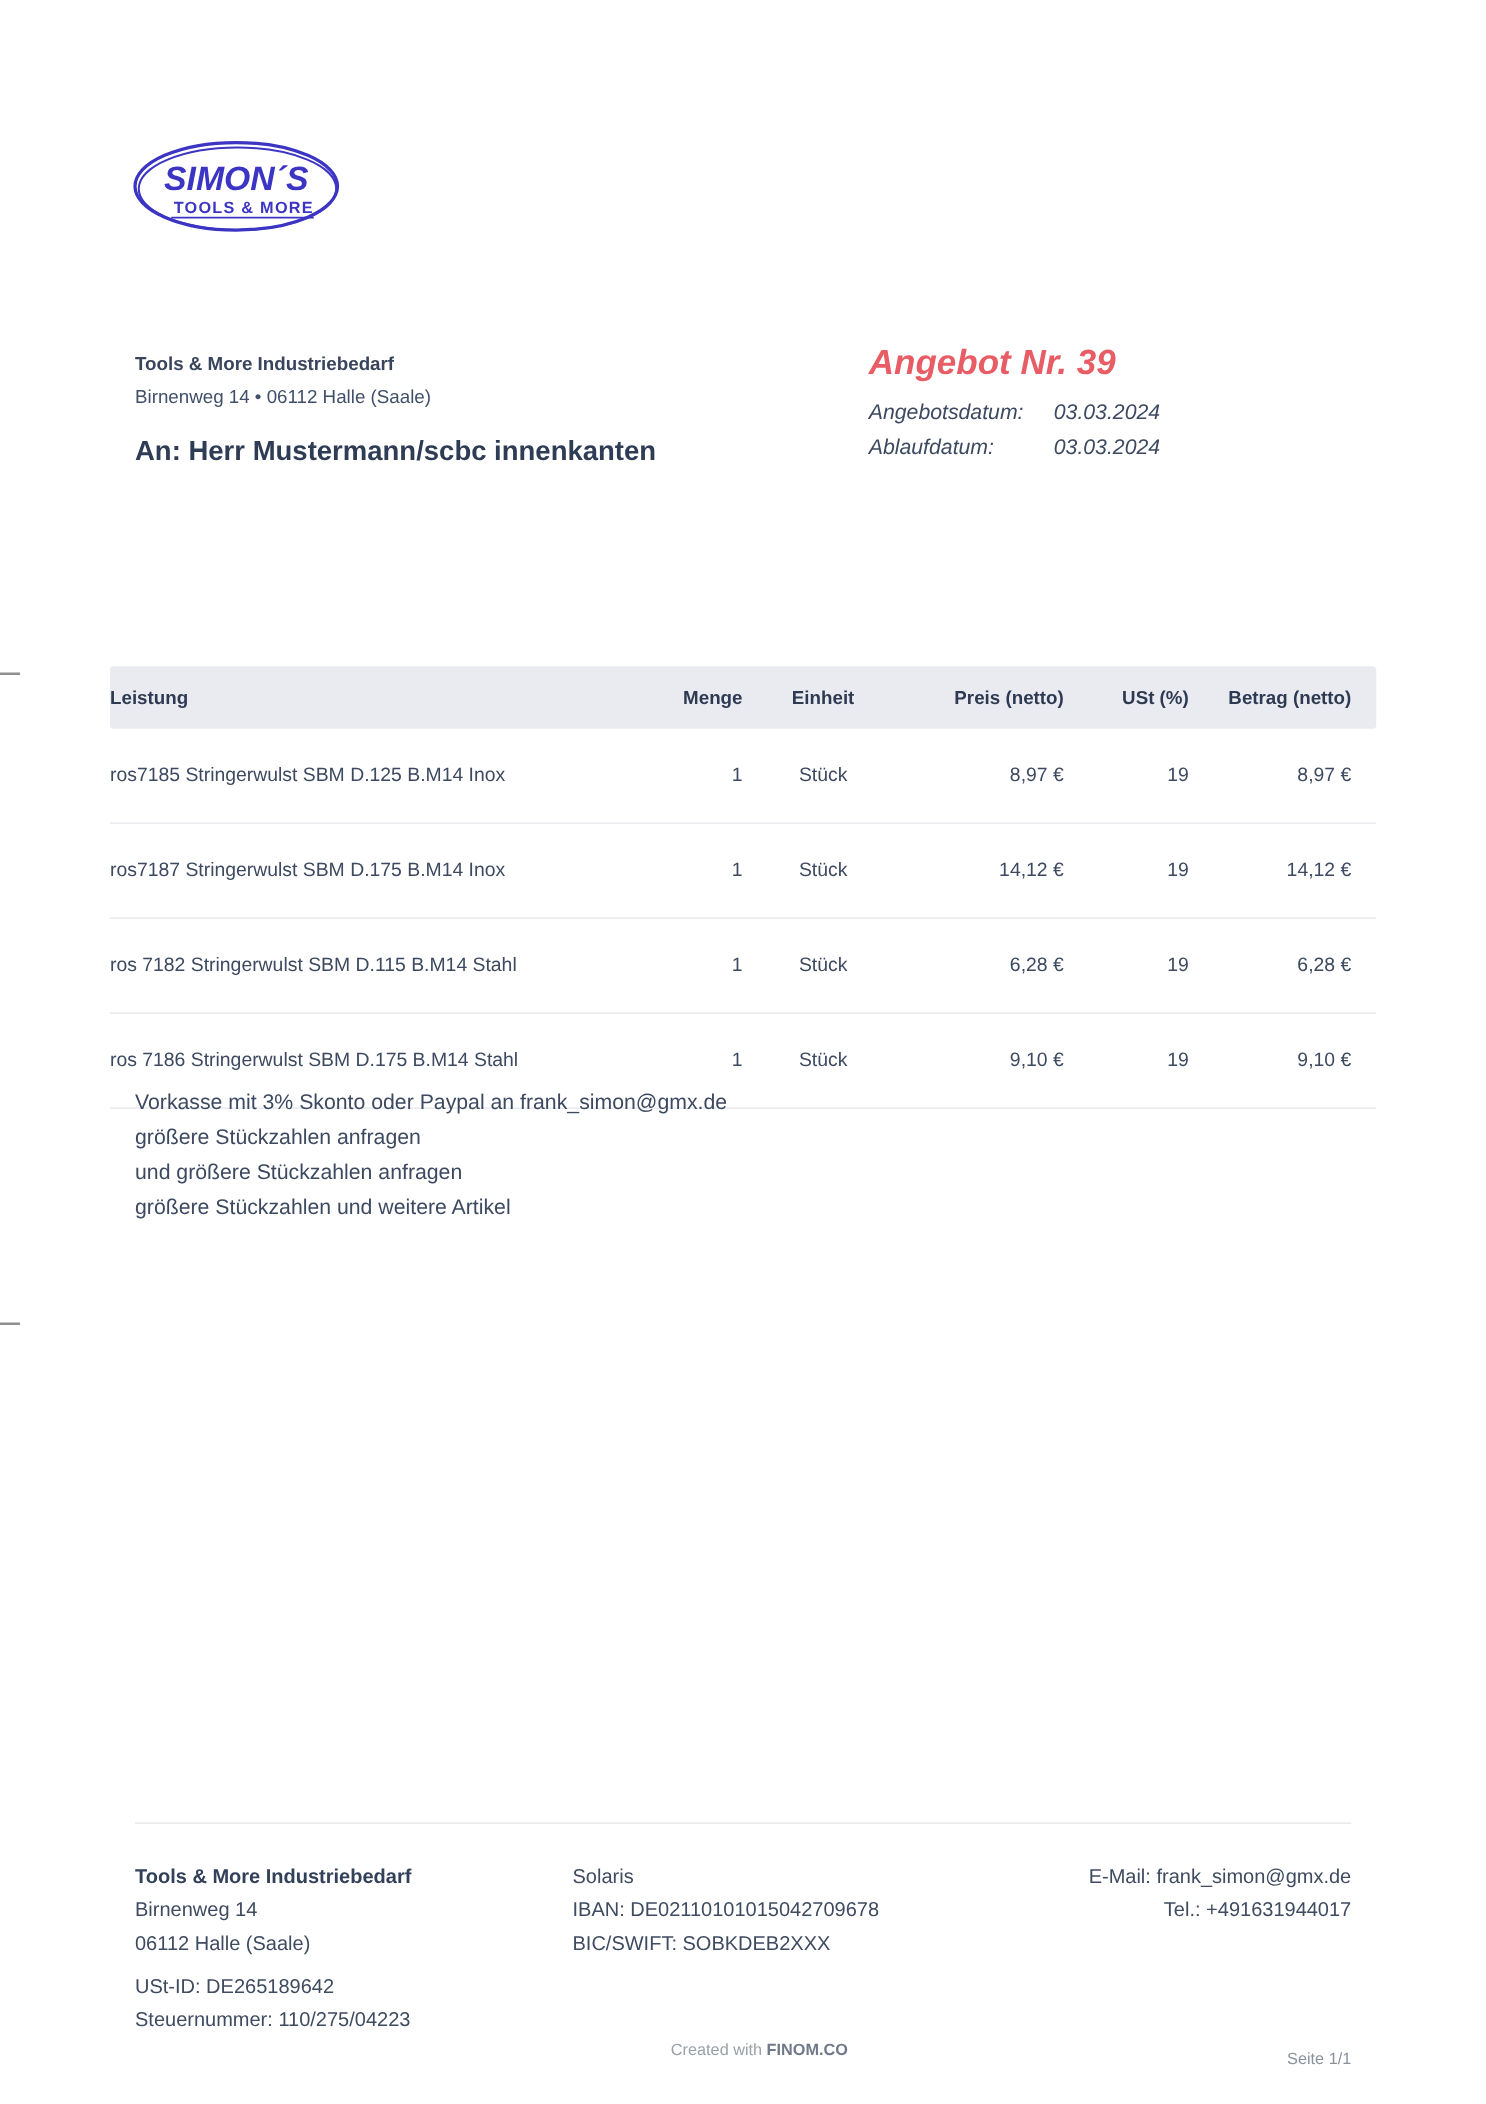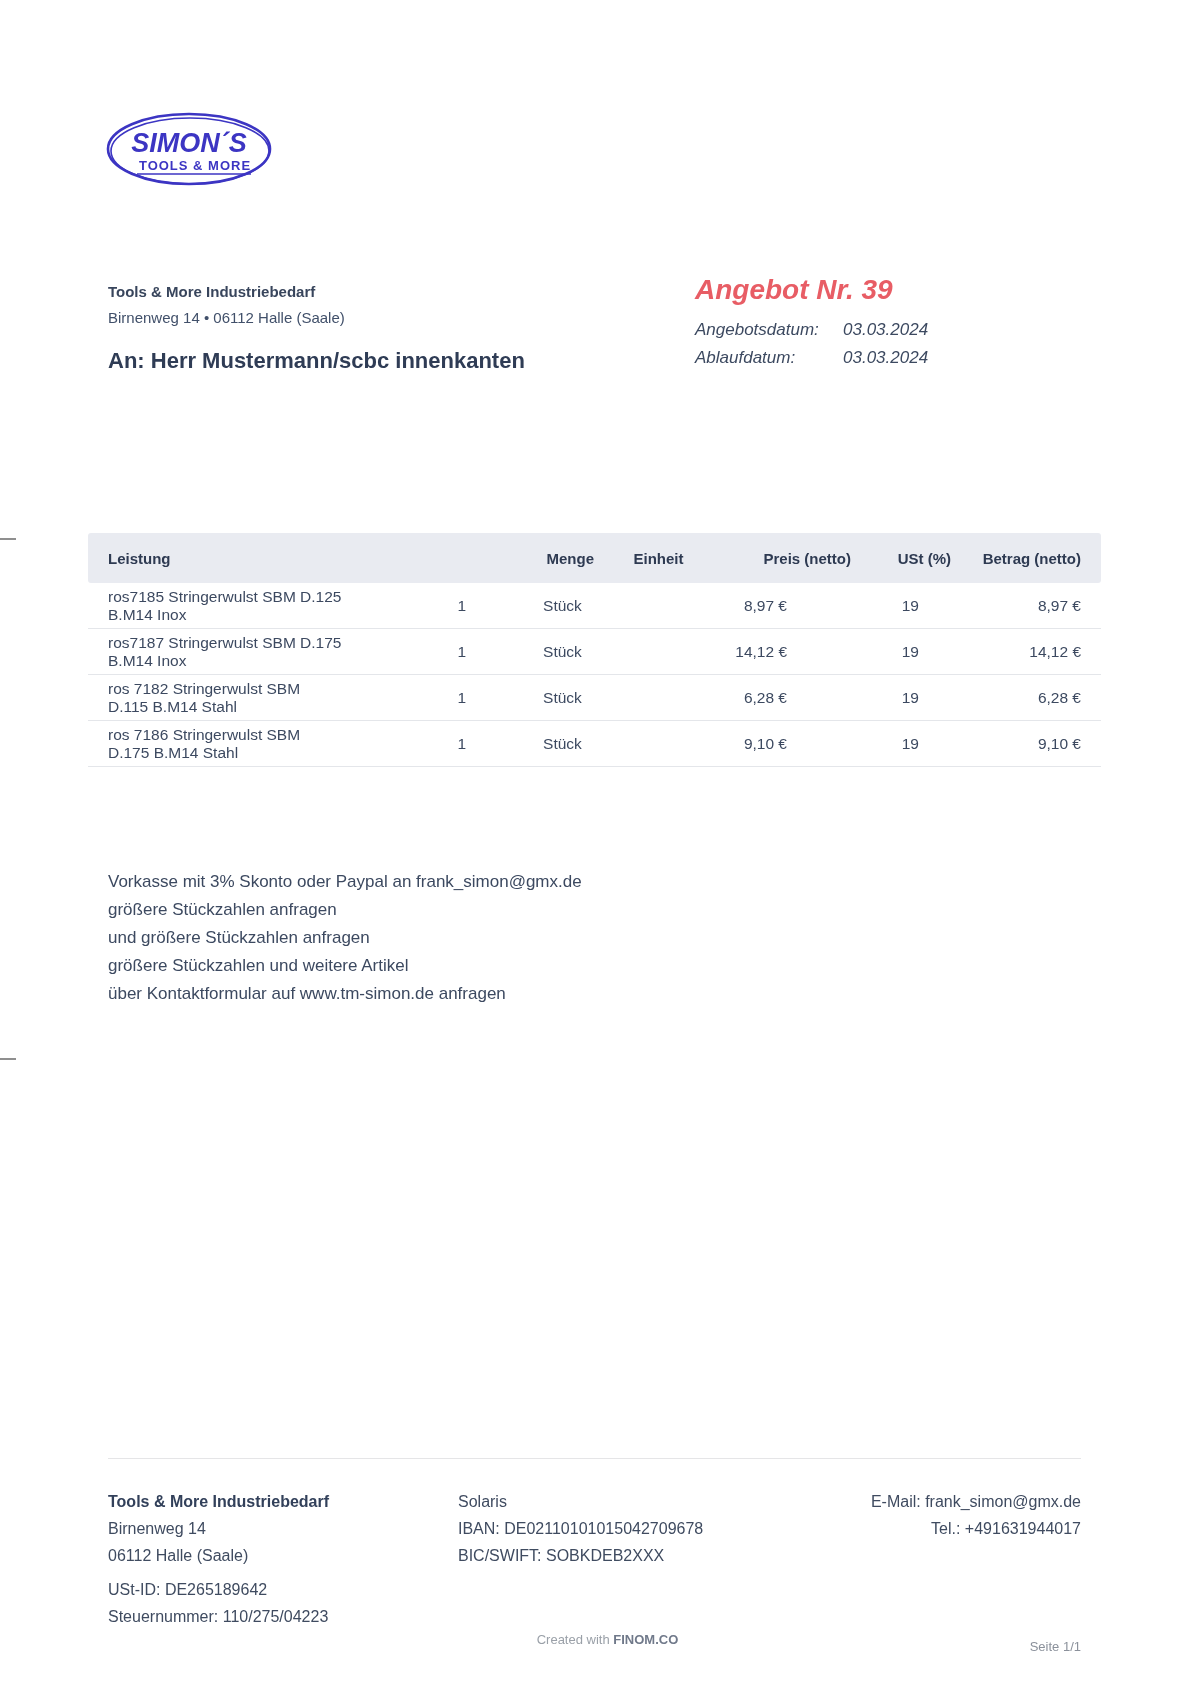--- a/index.html
+++ b/index.html
@@ -38,26 +38,25 @@
   
   .table { position: absolute; left: 88px; top: 533px; width: 1013px; font-size: 15.5px; }
   .t-head {
     display: flex; align-items: center;
     background: #e9ebf1; height: 50px;
     font-weight: bold; font-size: 15px; color: #2e3a52;
     border-radius: 3px;
   }
   .t-row {
     display: flex; align-items: center;
-    height: 46px;
+    height: 76px;
     border-bottom: 1px solid #e4e6ea;
     color: #3c4960;
-    gap: 32px;
   }
-  .c-leistung { flex: 1; text-align: left; padding-left: 20px; }
+  .c-leistung { flex: 1; text-align: left; }
   .c-menge   { width: 90px;  text-align: right; }
   .c-einheit { width: 85px;  text-align: center; margin-left: 22px; }
   .c-preis   { width: 150px; text-align: right; }
   .c-ust     { width: 100px; text-align: right; }
   .c-betrag  { width: 130px; text-align: right; padding-right: 0; }
   .t-head .c-betrag, .t-row .c-betrag { margin-right: 20px; }
 
   
   .summary { position: absolute; left: 108px; top: 868px; width: 973px; display: flex; justify-content: space-between; }
   .notes { font-size: 17px; line-height: 28px; color: #3c4960; max-width: 600px; }
@@ -167,21 +166,20 @@
       <div class="c-betrag">9,10 €</div>
     </div>
   </div>
 
   <div class="summary">
     <div class="notes">
       <div>Vorkasse mit 3% Skonto oder Paypal an frank_simon@gmx.de</div>
       <div>größere Stückzahlen anfragen</div>
       <div>und größere Stückzahlen anfragen</div>
       <div>größere Stückzahlen und weitere Artikel</div>
-      <div>über Kontaktformular auf www.tm-simon.de anfragen</div>
     </div>
   </div>
 
   <div class="footer">
     <div class="footer-cols">
       <div class="f-col1">
         <div class="f-line f-bold">Tools &amp; More Industriebedarf</div>
         <div class="f-line">Birnenweg 14</div>
         <div class="f-line">06112 Halle (Saale)</div>
         <div class="f-line f-gap">USt-ID: DE265189642</div>

